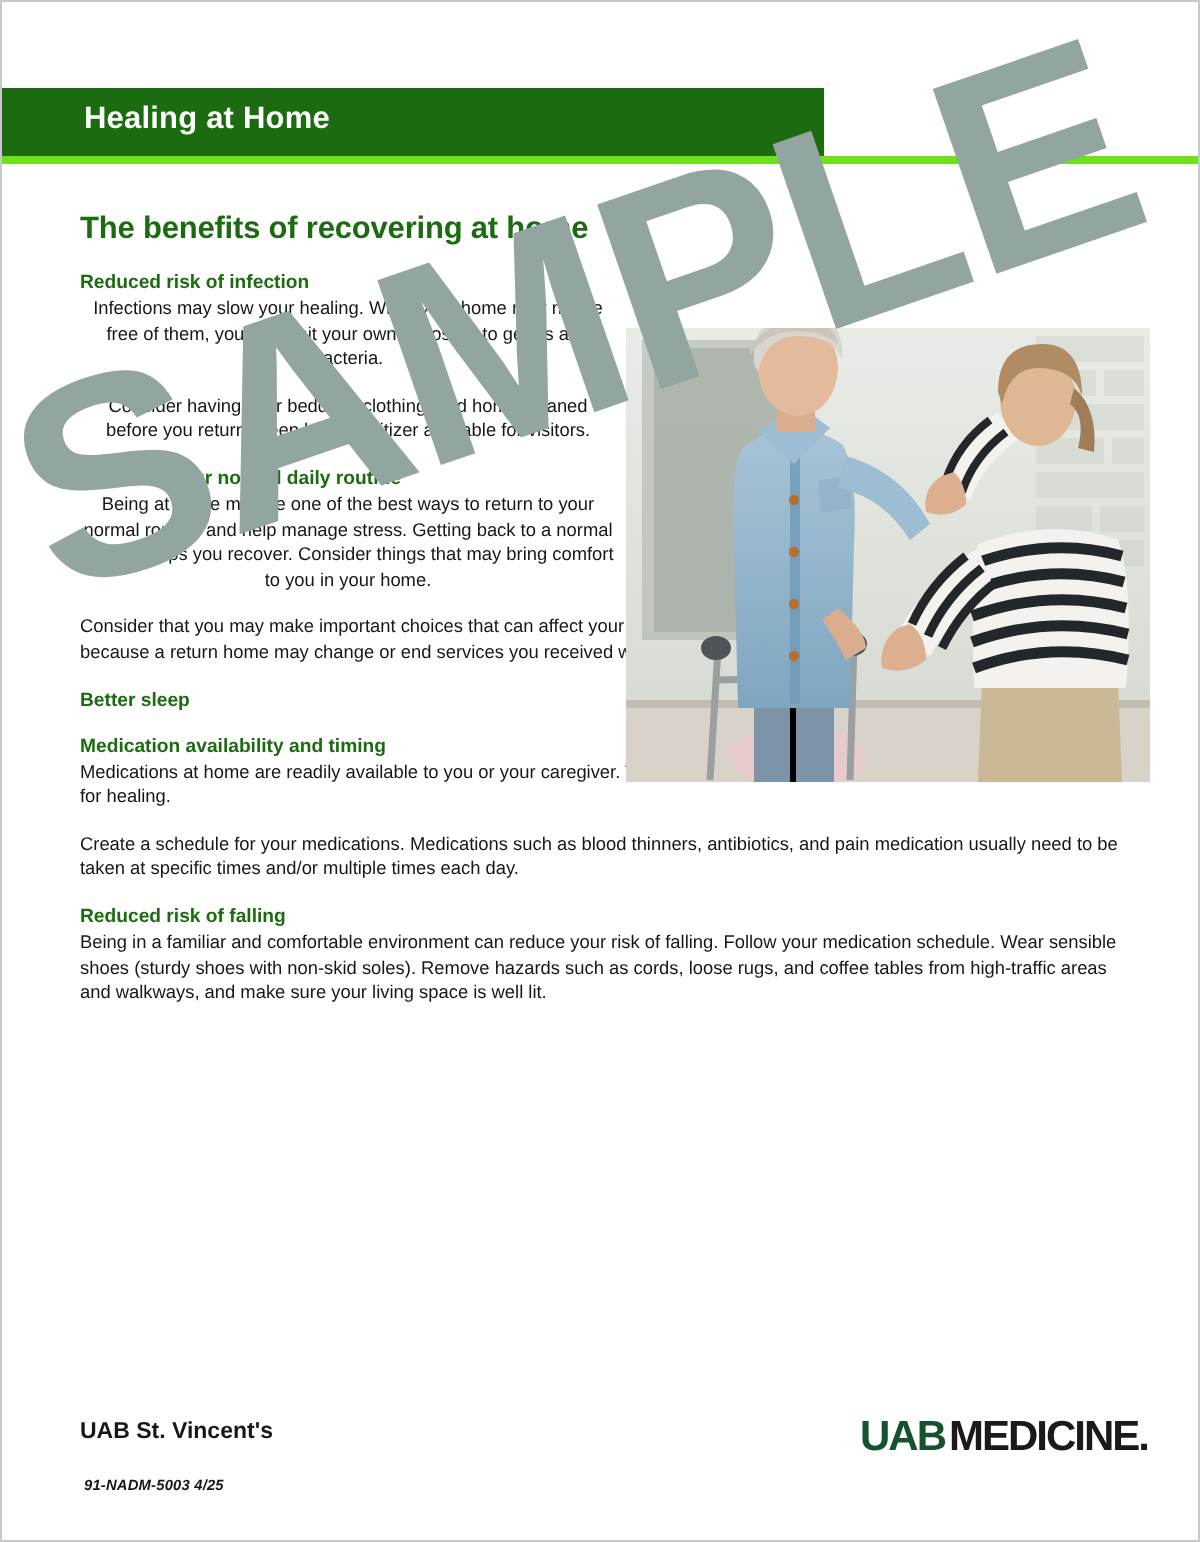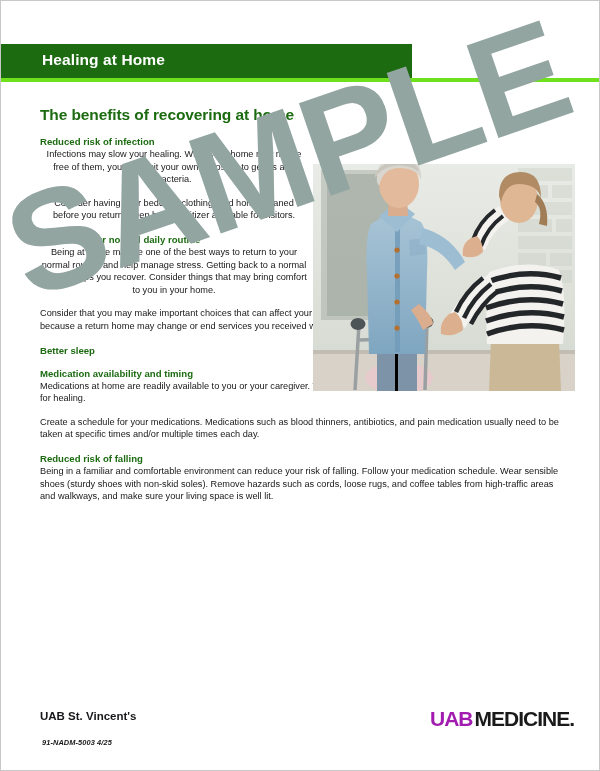--- a/index.html
+++ b/index.html
@@ -127,21 +127,21 @@
   .footer-logo {
     position:absolute;
     right:26px; top:707px;
     z-index:15;
     display:flex;
     align-items:baseline;
     font-size:21px;
     font-weight:bold;
     letter-spacing:-1px;
   }
-  .logo-uab { color:#a21caf;margin-left:36px; }
+  .logo-uab { color:#14532d;margin-left:36px; }
   .logo-med { color:#1a1a1a; margin-left:2px; }
 </style>
 </head>
 <body>
 
 <div id="page">
 
   <div class="header-band"></div>
   <div class="header-title">Healing at Home</div>
   <div class="header-rule"></div>

